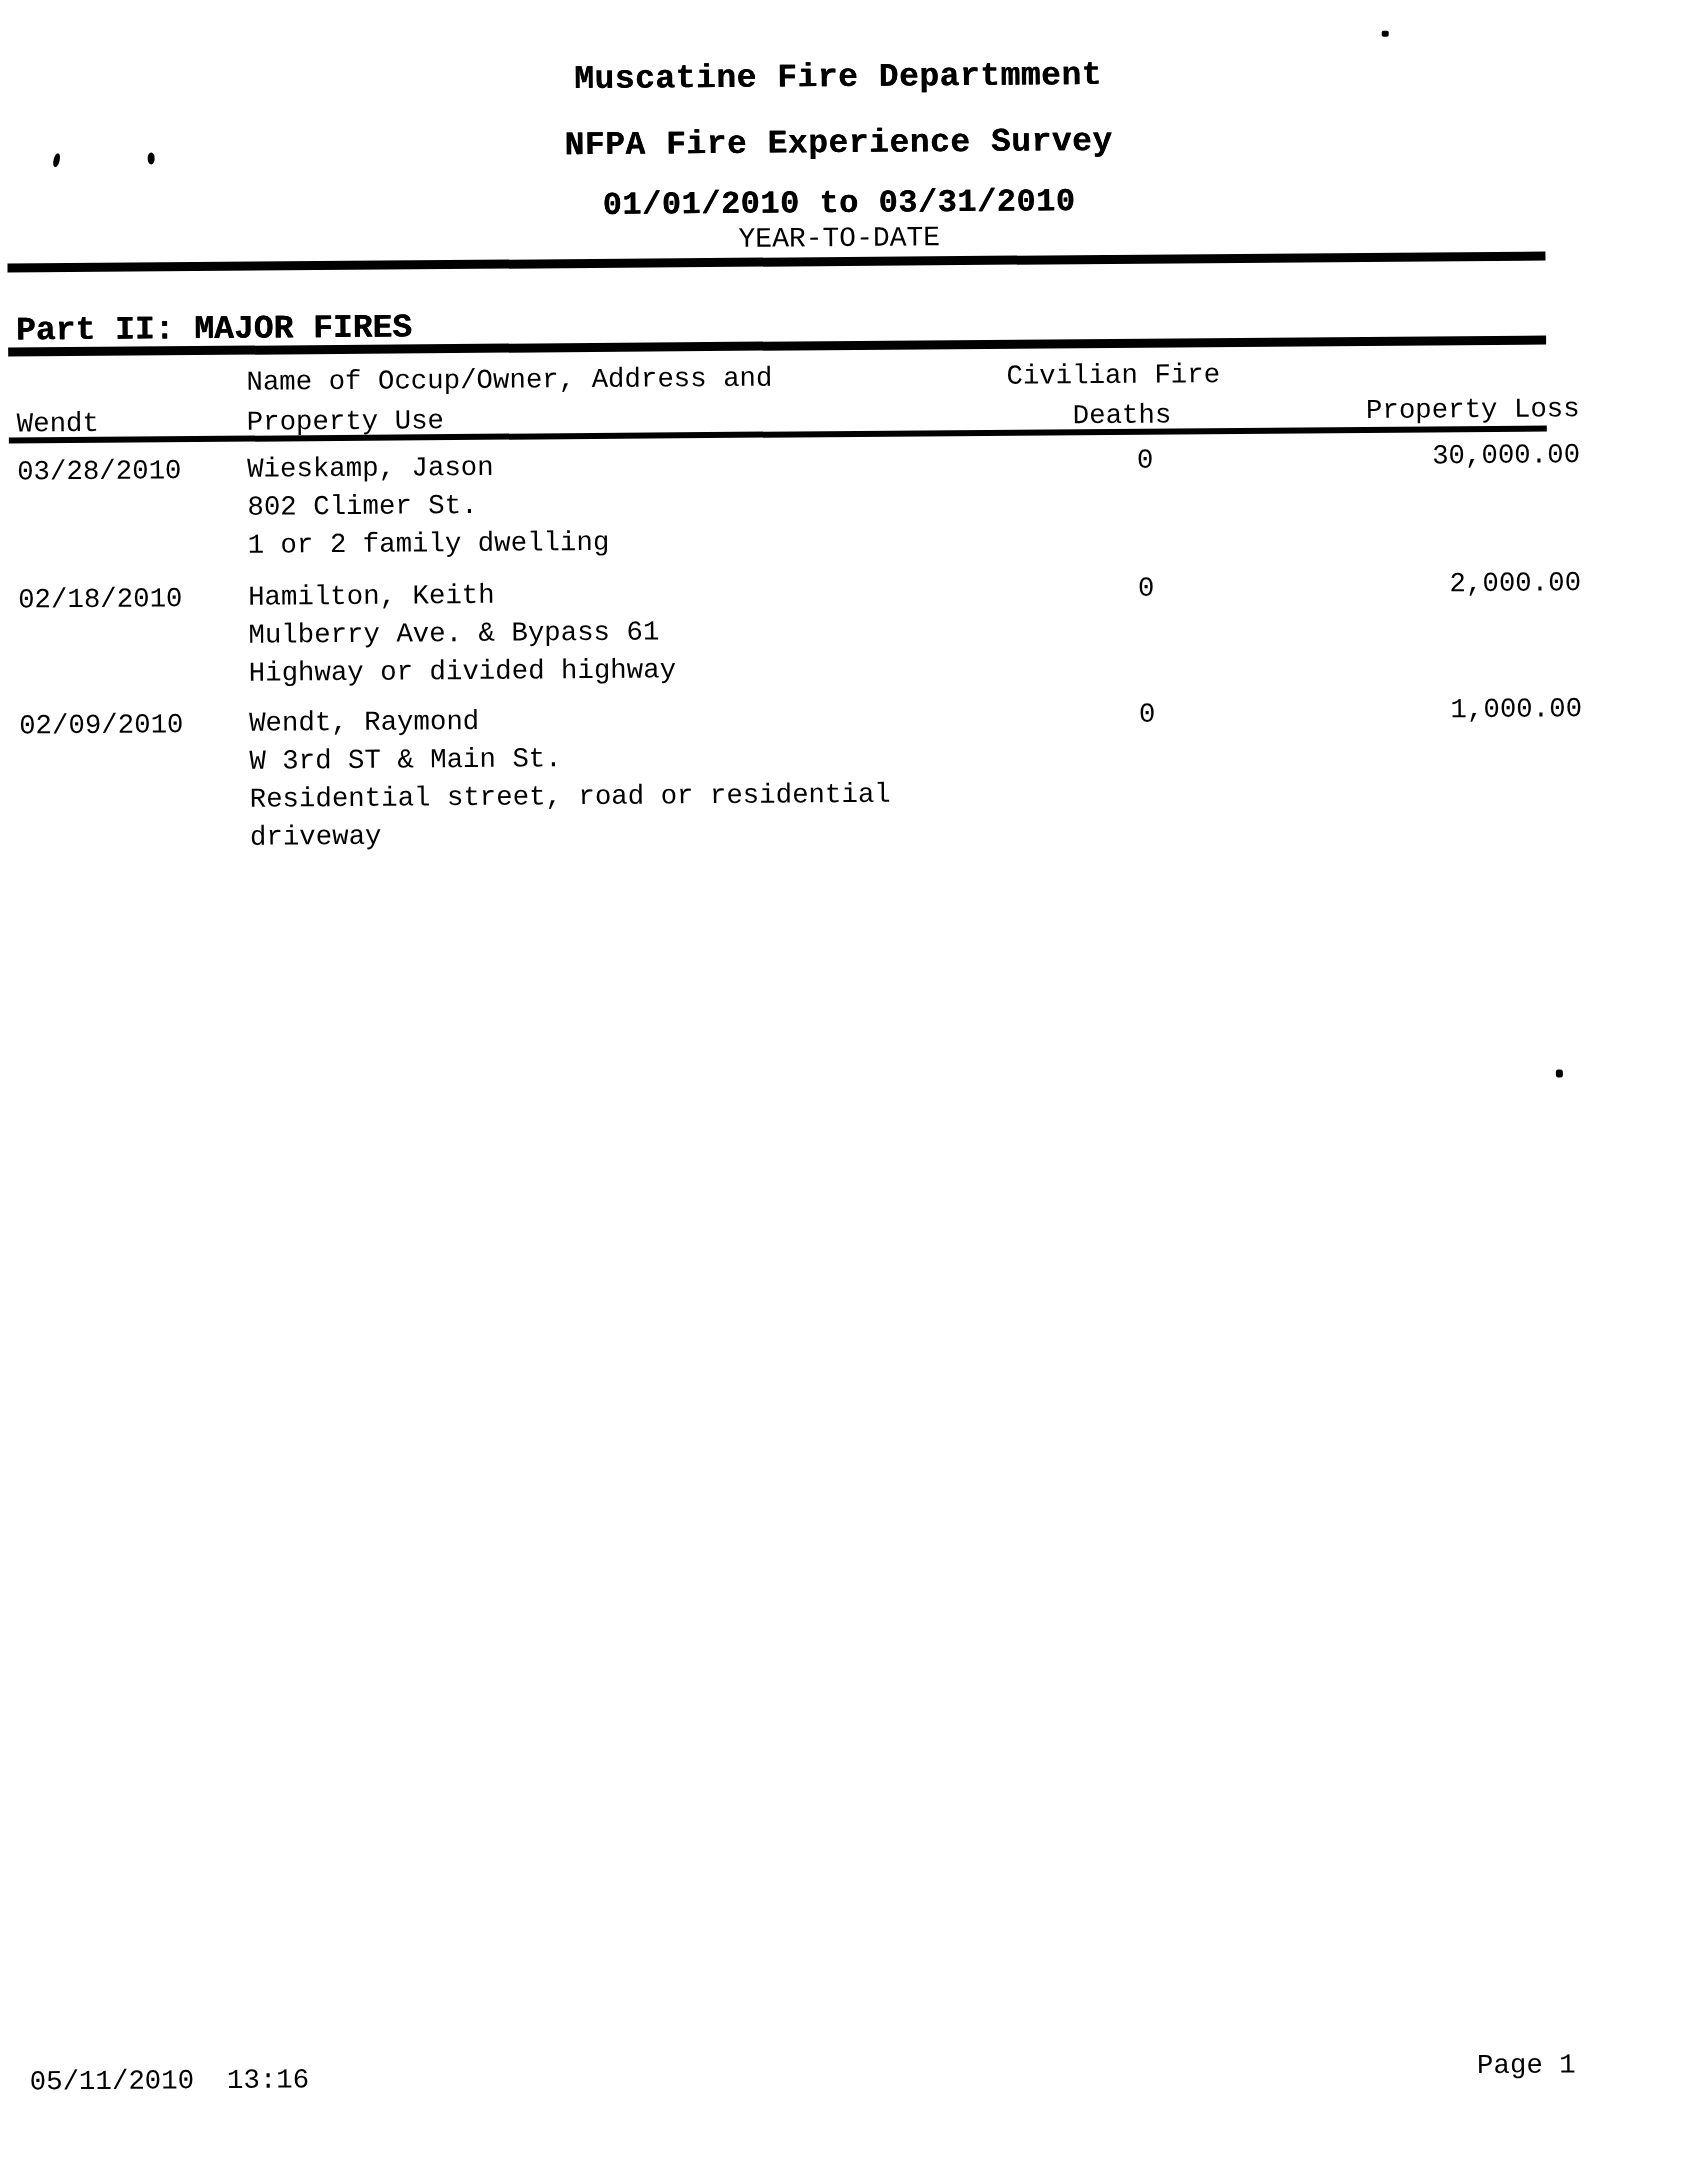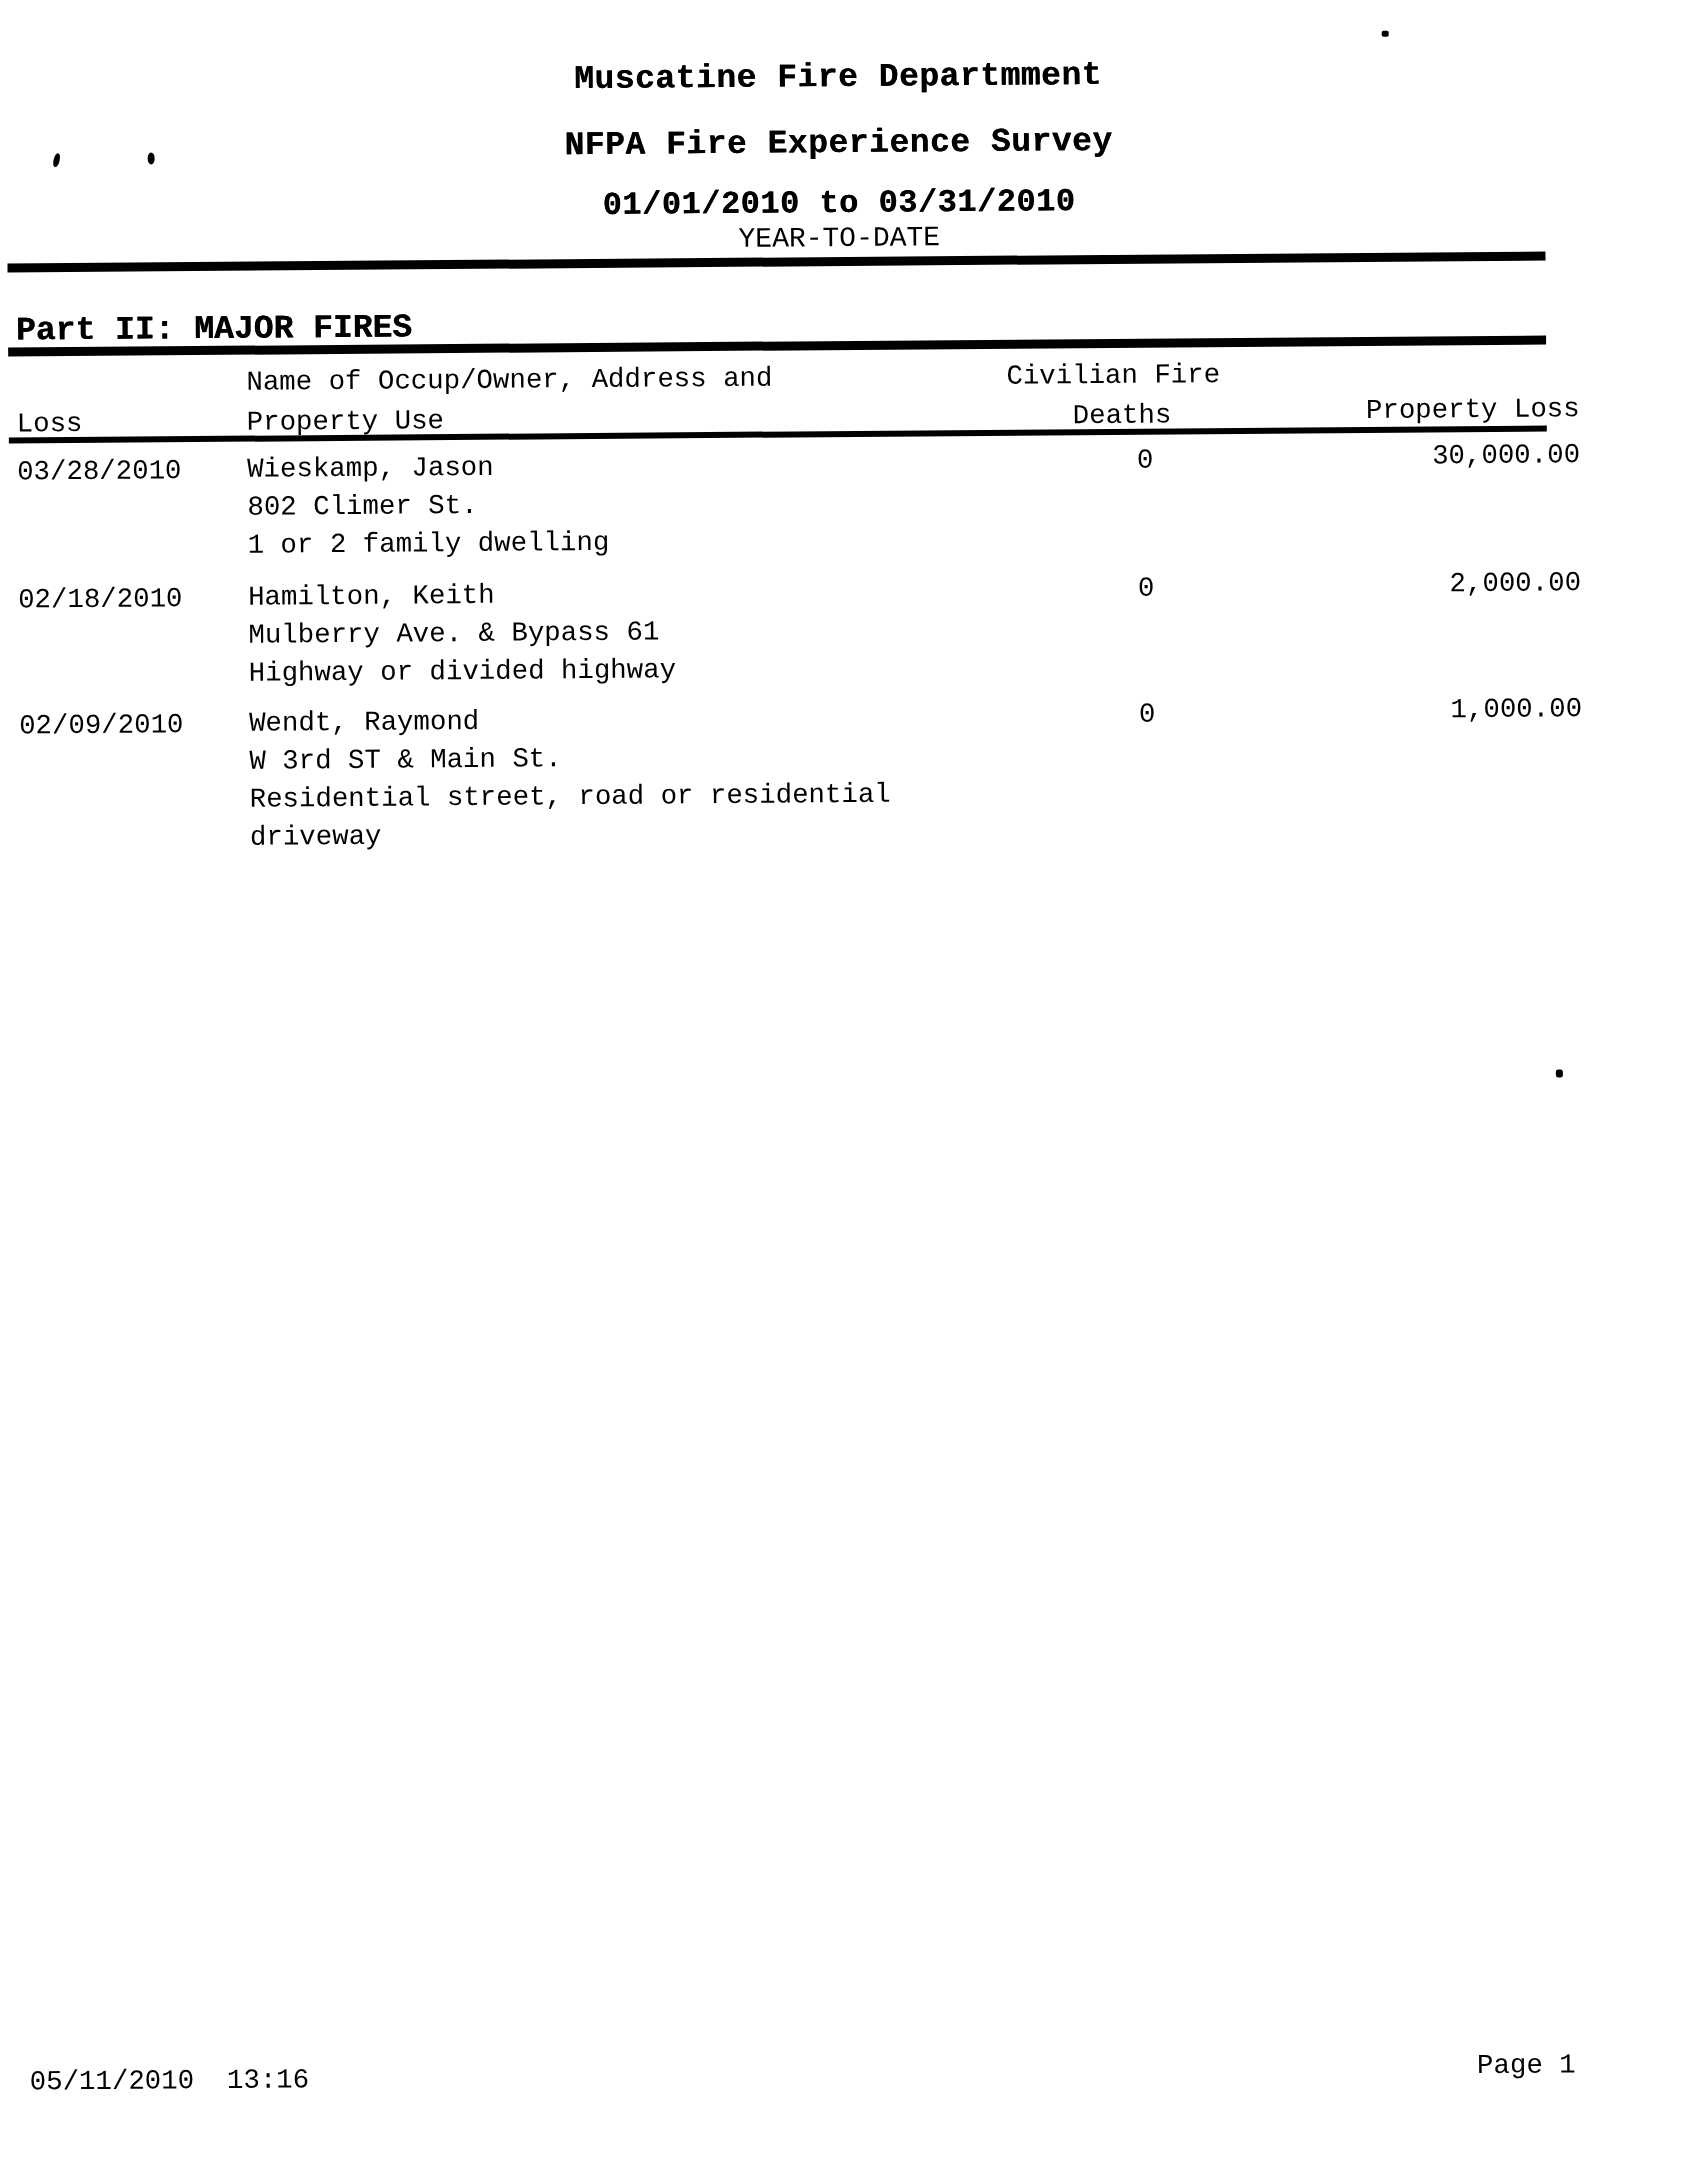--- a/index.html
+++ b/index.html
@@ -45,21 +45,21 @@
     <div class="abs center fs-ytd" style="top:225px;">YEAR-TO-DATE</div>
 
     <div class="rule" style="left:14px; top:257px; width:1538px; height:9px;"></div>
 
     <div class="abs bold inky" style="left:22px; top:308px; font-size:33px;">Part II: MAJOR FIRES</div>
 
     <div class="rule" style="left:14px; top:341px; width:1538px; height:9px;"></div>
 
     <div class="abs fs-body" style="left:252px; top:364px;">Name of Occup/Owner, Address and</div>
     <div class="abs fs-body" style="left:1012px; top:364px;">Civilian Fire</div>
-    <div class="abs fs-body" style="left:22px; top:404px;">Loss</div>
+    <div class="abs fs-body" style="left:22px; top:404px;">Wendt</div>
     <div class="abs fs-body" style="left:252px; top:404px;">Property Use</div>
     <div class="abs fs-body" style="left:1078px; top:404px;">Deaths</div>
     <div class="abs fs-body col-loss" style="top:401px;">Property Loss</div>
 
     <div class="rule" style="left:14px; top:431px; width:1538px; height:6px;"></div>
 
     <div class="row" style="top:446px;">
       <div class="abs fs-body" style="left:22px; top:5.5px;">03/28/2010</div>
       <div class="row-lines">
         <div>Wieskamp, Jason</div>

